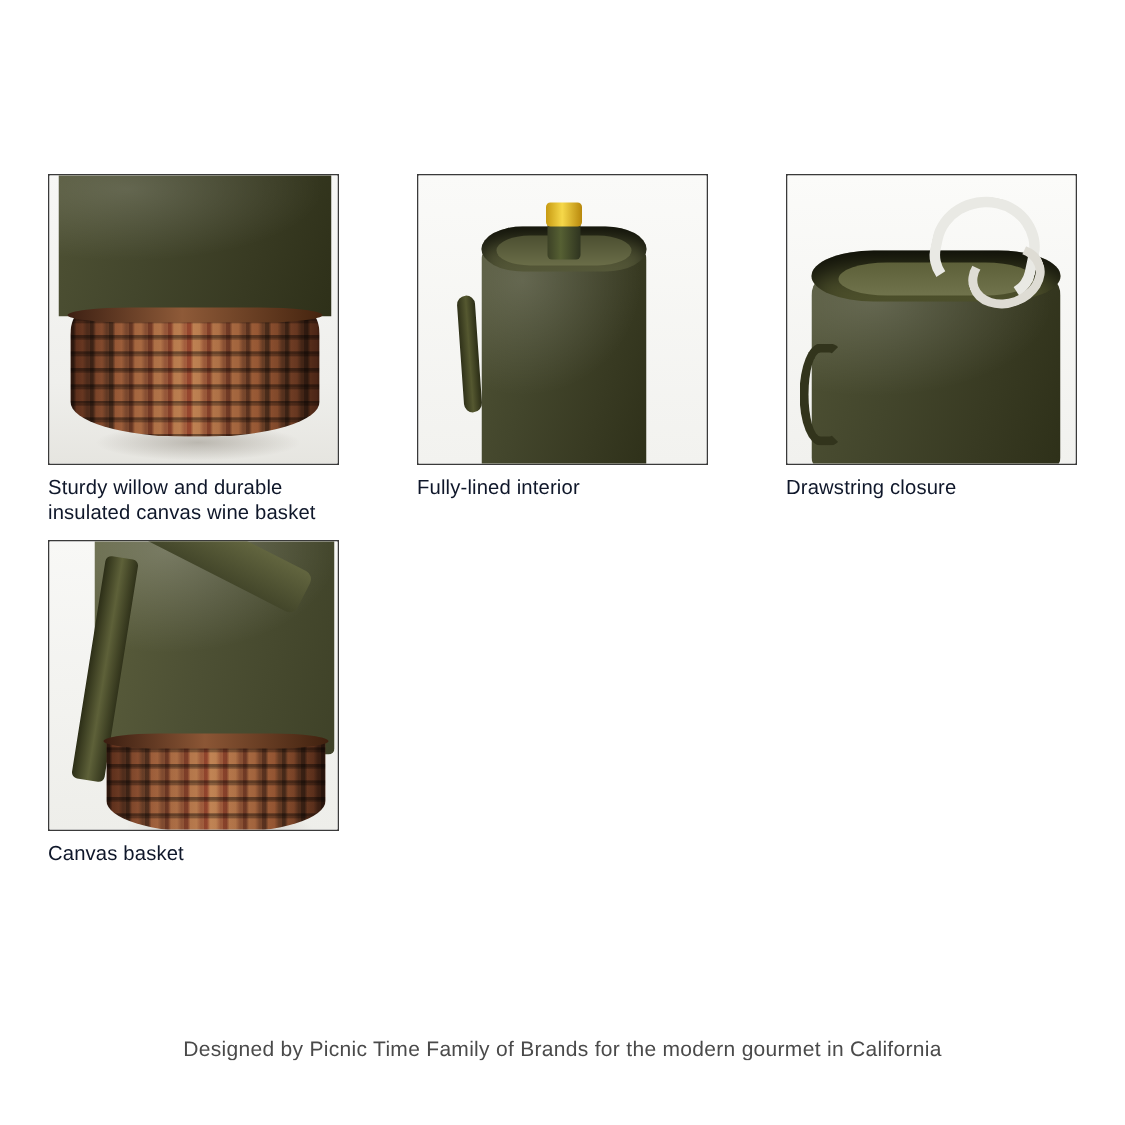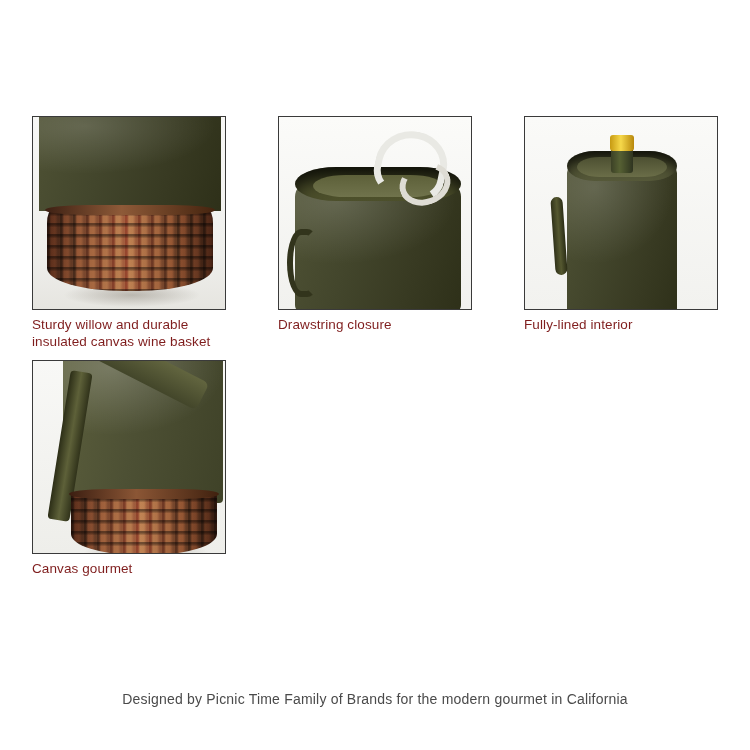--- a/index.html
+++ b/index.html
@@ -42,21 +42,21 @@
     background: #ffffff;
     position: relative;
     overflow: hidden;
     box-sizing: border-box;
   }
 
   .caption {
     margin-top: 7px;
     font-size: 13.5px;
     line-height: 16.5px;
-    color: #7f1d1d;
+    color: #0f172a;
     letter-spacing: 0.1px;
   }
 
   .footer-note {
     position: absolute;
     left: 0;
     top: 691px;
     width: 750px;
     text-align: center;
     font-size: 14px;
@@ -299,71 +299,71 @@
       <div class="photo-frame">
         <div class="scene">
           <div class="c1-bg"></div>
           <div class="shadow-soft c1-shadow"></div>
           <div class="c1-canvas canvas-mat"></div>
           <div class="c1-wicker wicker"></div>
           <div class="c1-rim"></div>
         </div>
       </div>
       <div class="caption">Sturdy willow and durable insulated canvas wine basket</div>
+    </div>
+
+    <div class="feature-cell">
+      <div class="photo-frame">
+        <div class="scene">
+          <div class="c2-bg"></div>
+
+          <div class="c2-body canvas-mat"></div>
+          <div class="c2-handle"></div>
+          <div class="c2-mouth"></div>
+          <div class="c2-lining"></div>
+          <div class="c2-bottle"></div>
+          <div class="c2-cap"></div>
+        </div>
+      </div>
+      <div class="caption">Fully-lined interior</div>
     </div>
 
     <div class="feature-cell">
       <div class="photo-frame">
         <div class="scene">
           <div class="c3-bg"></div>
           <div class="shadow-soft c3-shadow"></div>
           <div class="c3-body canvas-mat"></div>
           <div class="c3-strap"></div>
           <div class="c3-mouth"></div>
           <div class="c3-inner"></div>
           <div class="c3-cord"></div>
           <div class="c3-cord2"></div>
         </div>
       </div>
       <div class="caption">Drawstring closure</div>
     </div>
 
-    <div class="feature-cell">
-      <div class="photo-frame">
-        <div class="scene">
-          <div class="c2-bg"></div>
-
-          <div class="c2-body canvas-mat"></div>
-          <div class="c2-handle"></div>
-          <div class="c2-mouth"></div>
-          <div class="c2-lining"></div>
-          <div class="c2-bottle"></div>
-          <div class="c2-cap"></div>
-        </div>
-      </div>
-      <div class="caption">Fully-lined interior</div>
-    </div>
-
   </div>
 
   <div class="feature-row row-2">
 
     <div class="feature-cell">
       <div class="photo-frame">
         <div class="scene">
           <div class="c4-bg"></div>
           <div class="shadow-soft c4-shadow"></div>
           <div class="c4-body canvas-mat light"></div>
           <div class="c4-strapB"></div>
           <div class="c4-strapA"></div>
           <div class="c4-wicker wicker"></div>
           <div class="c4-rim"></div>
         </div>
       </div>
-      <div class="caption">Canvas gourmet</div>
+      <div class="caption">Canvas basket</div>
     </div>
 
 
     <div class="feature-cell"></div>
 
   </div>
 </div>
 
 <div class="footer-note">Designed by Picnic Time Family of Brands for the modern gourmet in California</div>
 

